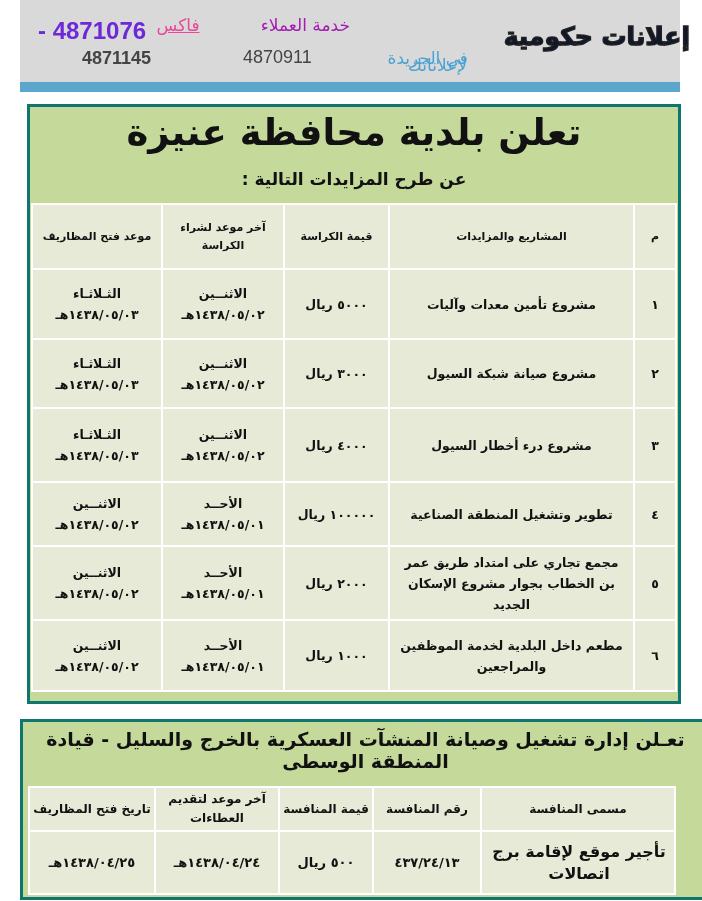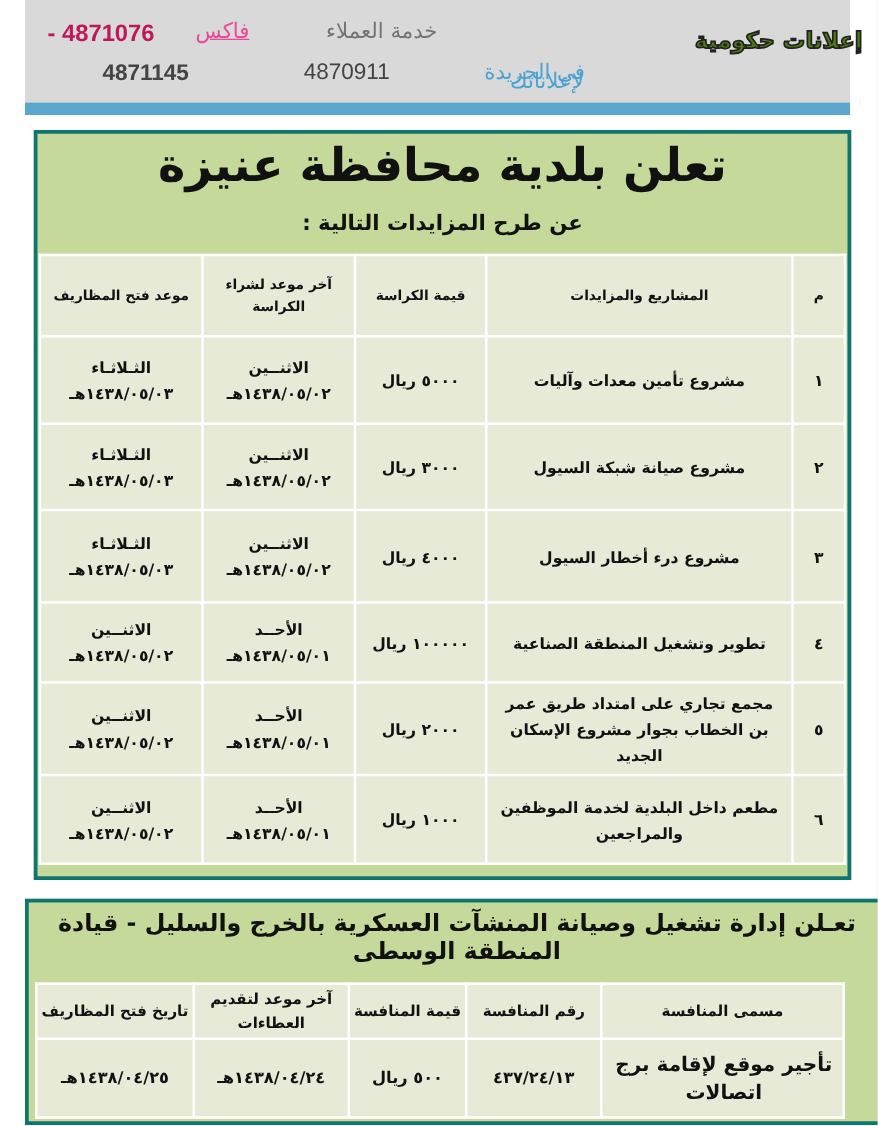--- a/index.html
+++ b/index.html
@@ -1,28 +1,28 @@
 <!DOCTYPE html>
 <html><head>
 <meta charset="utf-8">
 <style>
   * { box-sizing: border-box; margin: 0; padding: 0; }
   html, body { width: 702px; height: 901px; background: #ffffff; overflow: hidden; }
   body { position: relative; font-family: "DejaVu Sans", sans-serif; color: #111; }
 
   .header { position: absolute; left: 20px; top: 0; width: 660px; height: 82px; background: #d9d9d9; }
   .header-bar { position: absolute; left: 20px; top: 82px; width: 660px; height: 10px; background: #5aa6cc; }
-  .logo { position: absolute; right: 12px; top: 22px; font-size: 18px; font-weight: bold; color: #4d7c0f;
+  .logo { position: absolute; right: 12px; top: 22px; font-size: 25px; font-weight: bold; color: #0f172a;
           -webkit-text-stroke: 1.4px #222; letter-spacing: 0px; direction: rtl; }
   .ads-l1 { position: absolute; left: 357px; top: 15px; width: 110px; text-align: right; font-size: 17px; color: #4aa3d3; direction: rtl; margin-top: 40px; }
   .ads-l2 { position: absolute; left: 348px; top: 48px; width: 120px; text-align: right; font-size: 17px; color: #4aa3d3; direction: rtl; }
-  .cs-label { position: absolute; left: 222px; top: 15px; width: 128px; text-align: right; font-size: 17px; color: #737373; direction: rtl; }
+  .cs-label { position: absolute; left: 222px; top: 15px; width: 128px; text-align: right; font-size: 17px; color: #a21caf; direction: rtl; }
   .cs-num { position: absolute; left: 243px; top: 47px; font-size: 18px; font-weight: normal; color: #444; font-family: "Liberation Sans", sans-serif; }
   .fax-label { position: absolute; left: 148px; top: 15px; width: 60px; text-align: center; font-size: 17px; color: #ec4899; direction: rtl; text-decoration: underline; }
-  .fax-num1 { position: absolute; left: 38px; top: 17px; font-size: 19px; font-weight: bold; color: #be185d; font-family: "Liberation Sans", sans-serif; }
+  .fax-num1 { position: absolute; left: 38px; top: 17px; font-size: 24px; font-weight: bold; color: #6d28d9; font-family: "Liberation Sans", sans-serif; }
   .fax-num2 { position: absolute; left: 82px; top: 48px; font-size: 18px; font-weight: bold; color: #444; font-family: "Liberation Sans", sans-serif; }
 
   .box { position: absolute; background: #c5d99a; border: 3px solid #0f766e; direction: rtl; }
   .box1 { left: 27px; top: 104px; width: 654px; height: 600px; }
   .box2 { left: 20px; top: 719px; width: 691px; height: 181px; }
 
   .title1 { position: absolute; left: 0; right: 0; top: 4px; text-align: center; font-size: 37px; font-weight: bold; color: #111; }
   .sub1 { position: absolute; left: 0; right: 0; top: 62px; text-align: center; font-size: 17px; font-weight: bold; color: #111; }
   .title2 { position: absolute; left: 0; right: 0; top: 6px; text-align: center; font-size: 19px; font-weight: bold; color: #111; }
   .sub2 { position: absolute; left: 0; right: 0; top: 37px; text-align: center; font-size: 14px; font-weight: bold; color: #111; }

